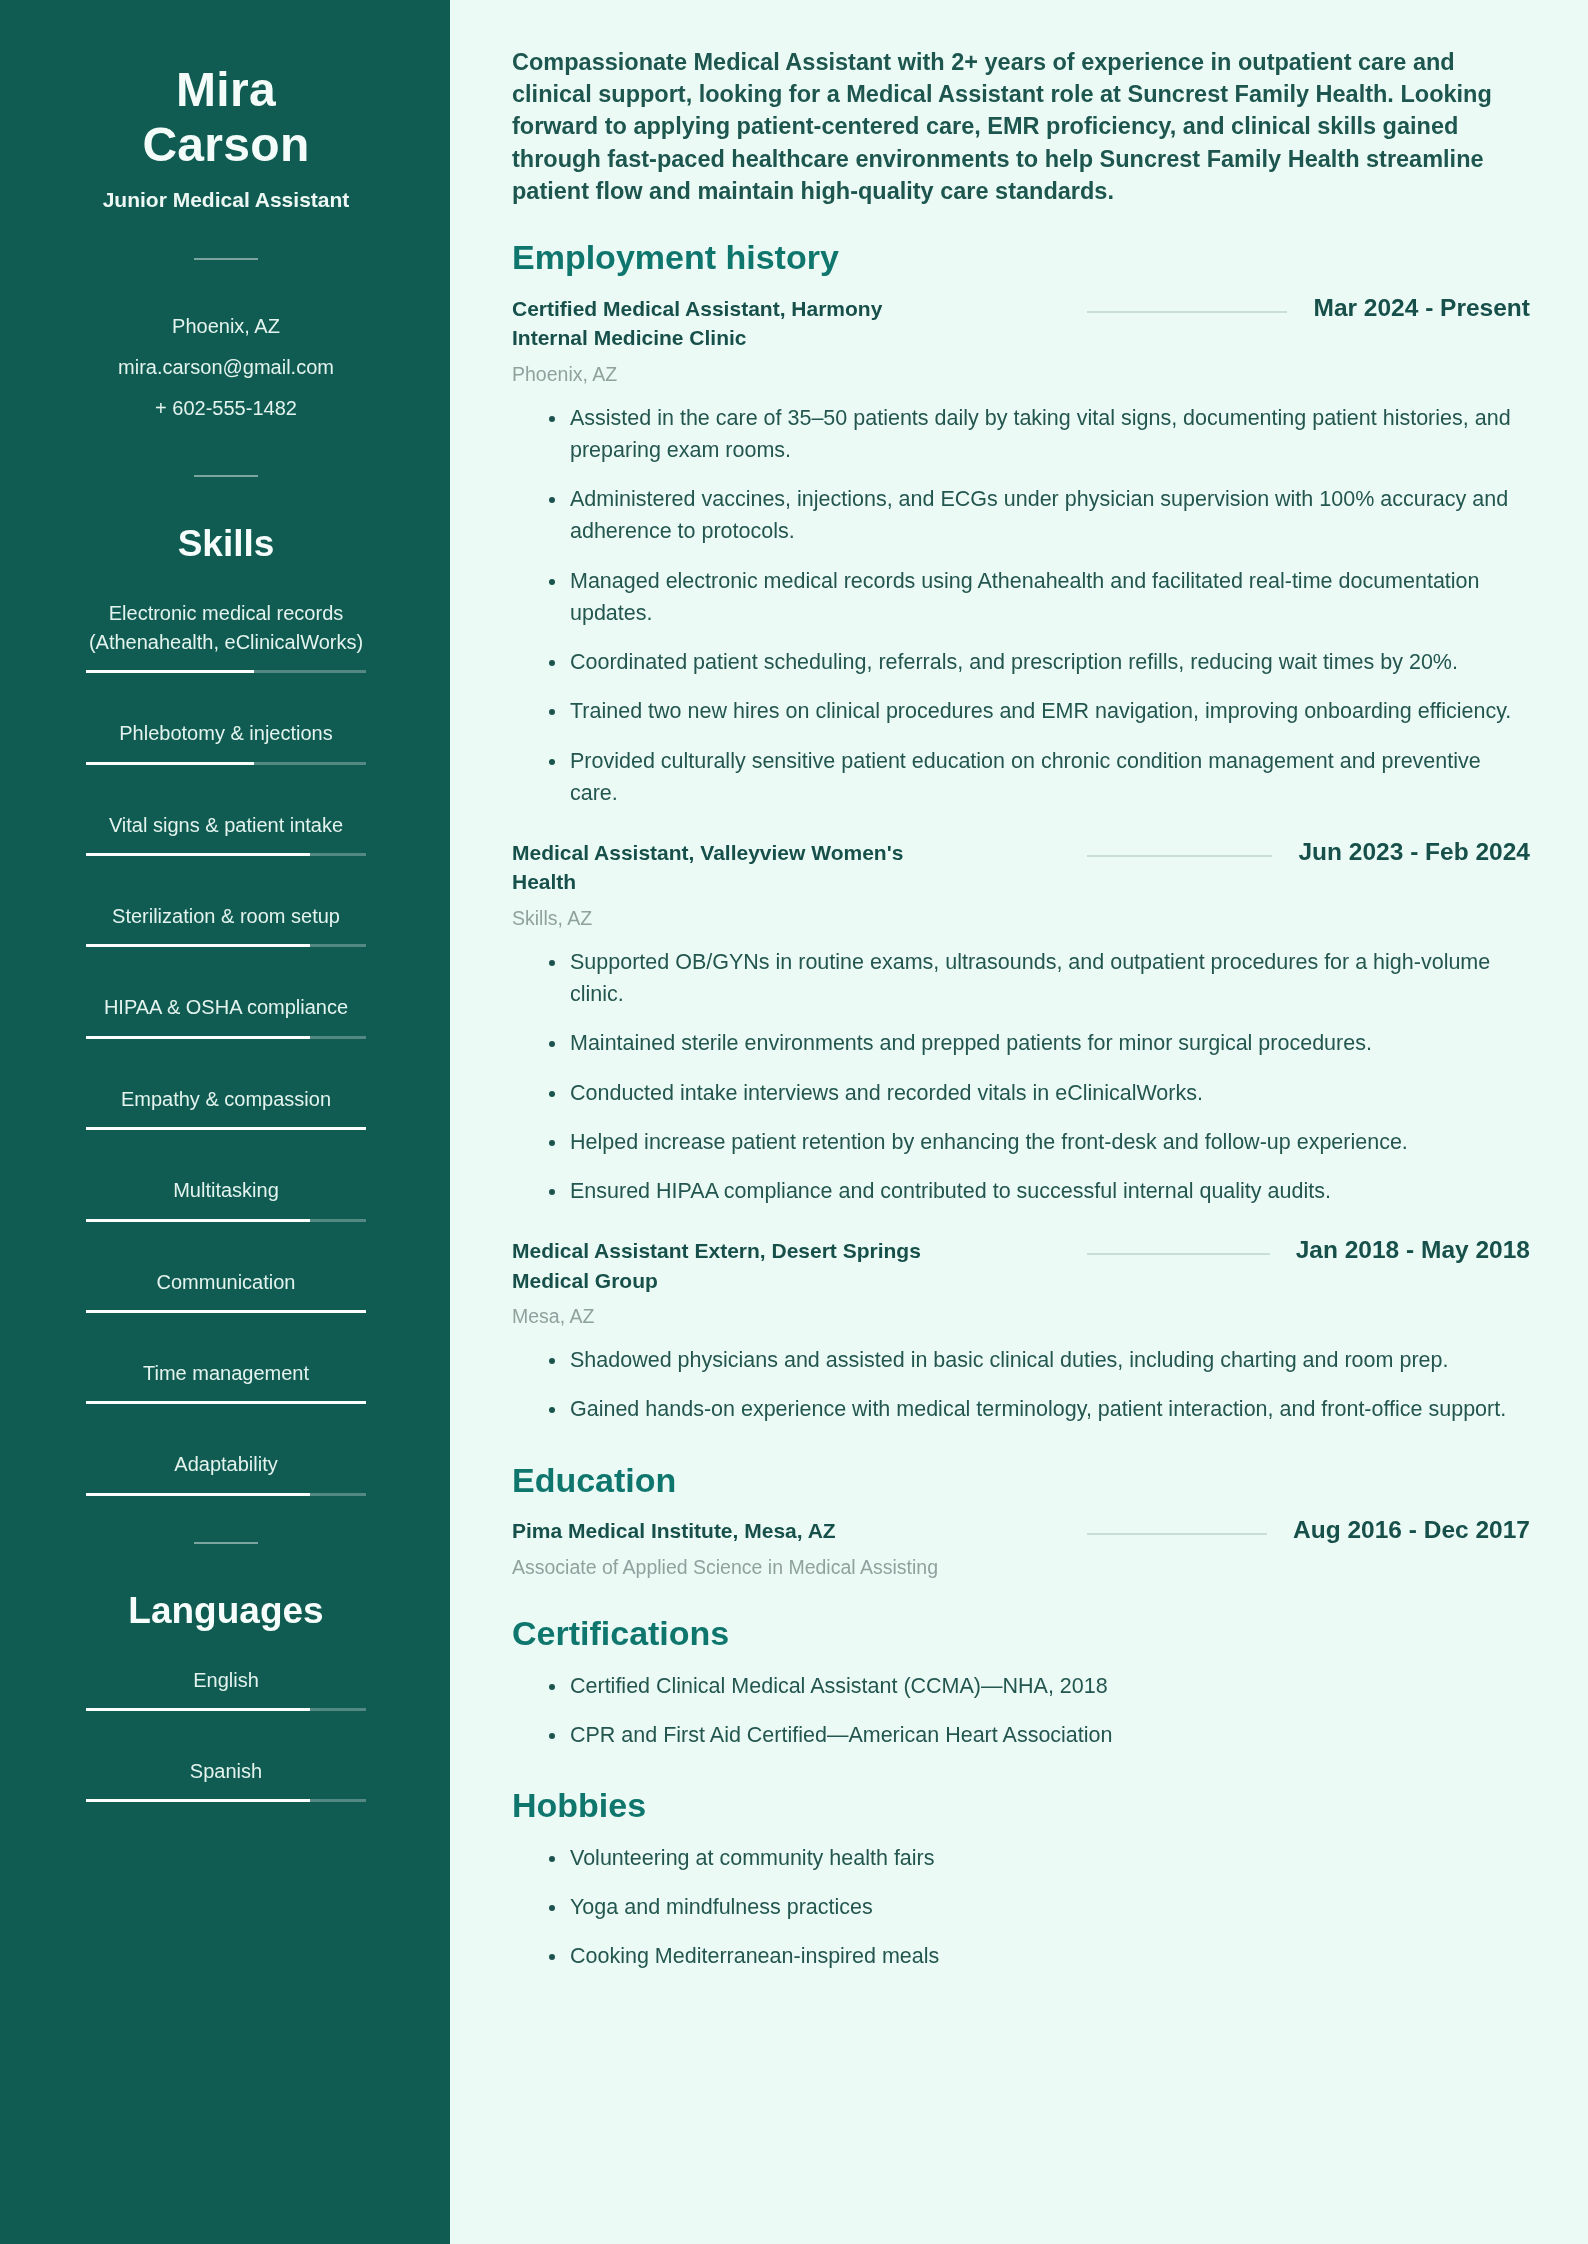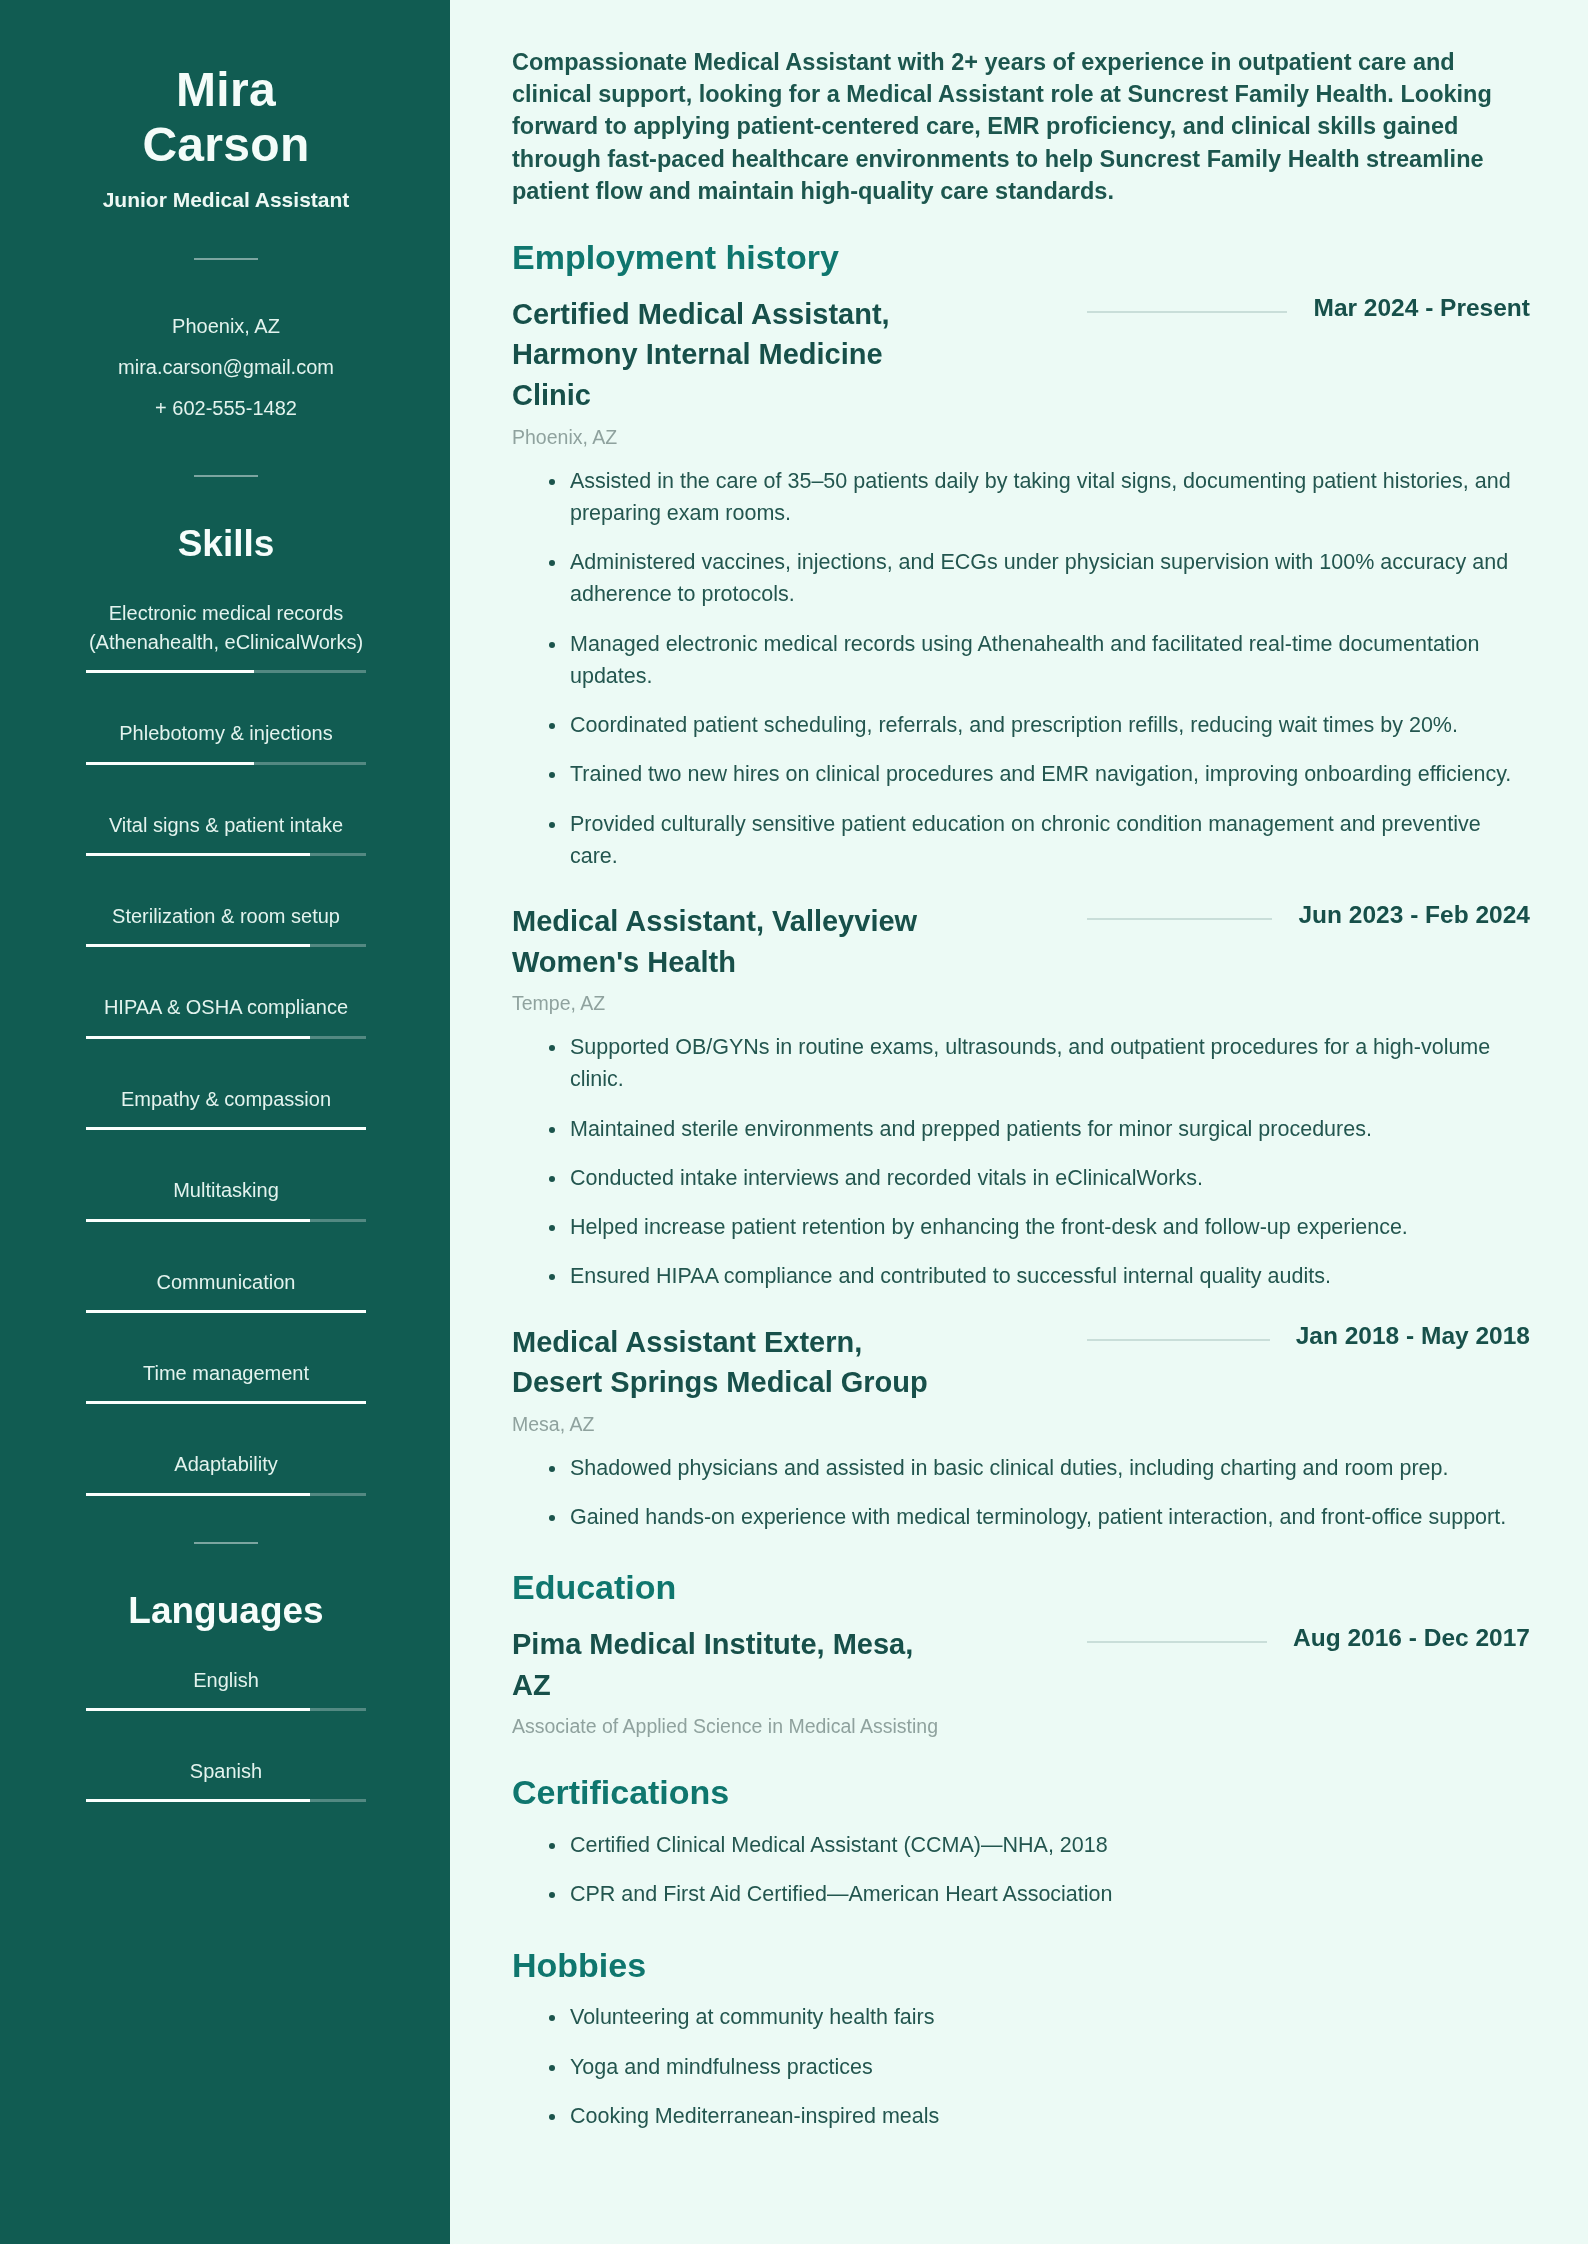--- a/index.html
+++ b/index.html
@@ -53,21 +53,21 @@
     line-height:1.37;color:#1c564e;max-width:1020px;
   }
   .section-heading{
     font-size:34px;font-weight:bold;color:#0f766e;
     margin:34px 0 4px;line-height:1.2;
   }
   .section-heading.first{margin-top:30px;}
   .job{margin-bottom:10px;}
   .job-head{display:flex;align-items:flex-start;}
   .job-title{
-    font-size:29px;font-weight:bold;color:#17504a;
+    font-size:21px;font-weight:bold;color:#17504a;
     line-height:1.4;margin:12px 0 0;width:445px;flex-shrink:0;
   }
   .leader{
     flex:1;height:2px;max-width:250px;
     background:var(--line,#c9ded9);
     margin:29px 26px 0 130px;
   }
   .job-dates{
     font-size:24.5px;font-weight:bold;color:#17504a;
     margin:12px 0 0;margin-left:auto;white-space:nowrap;
@@ -202,21 +202,21 @@
         <li>Provided culturally sensitive patient education on chronic condition management and preventive care.</li>
       </ul>
     </section>
 
     <section class="job">
       <div class="job-head">
         <h4 class="job-title">Medical Assistant, Valleyview Women's Health</h4>
         <div class="leader"></div>
         <div class="job-dates">Jun 2023 - Feb 2024</div>
       </div>
-      <div class="location">Tempe, AZ</div>
+      <div class="location">Skills, AZ</div>
       <ul class="bullets">
         <li>Supported OB/GYNs in routine exams, ultrasounds, and outpatient procedures for a high-volume clinic.</li>
         <li>Maintained sterile environments and prepped patients for minor surgical procedures.</li>
         <li>Conducted intake interviews and recorded vitals in eClinicalWorks.</li>
         <li>Helped increase patient retention by enhancing the front-desk and follow-up experience.</li>
         <li>Ensured HIPAA compliance and contributed to successful internal quality audits.</li>
       </ul>
     </section>
 
     <section class="job">

